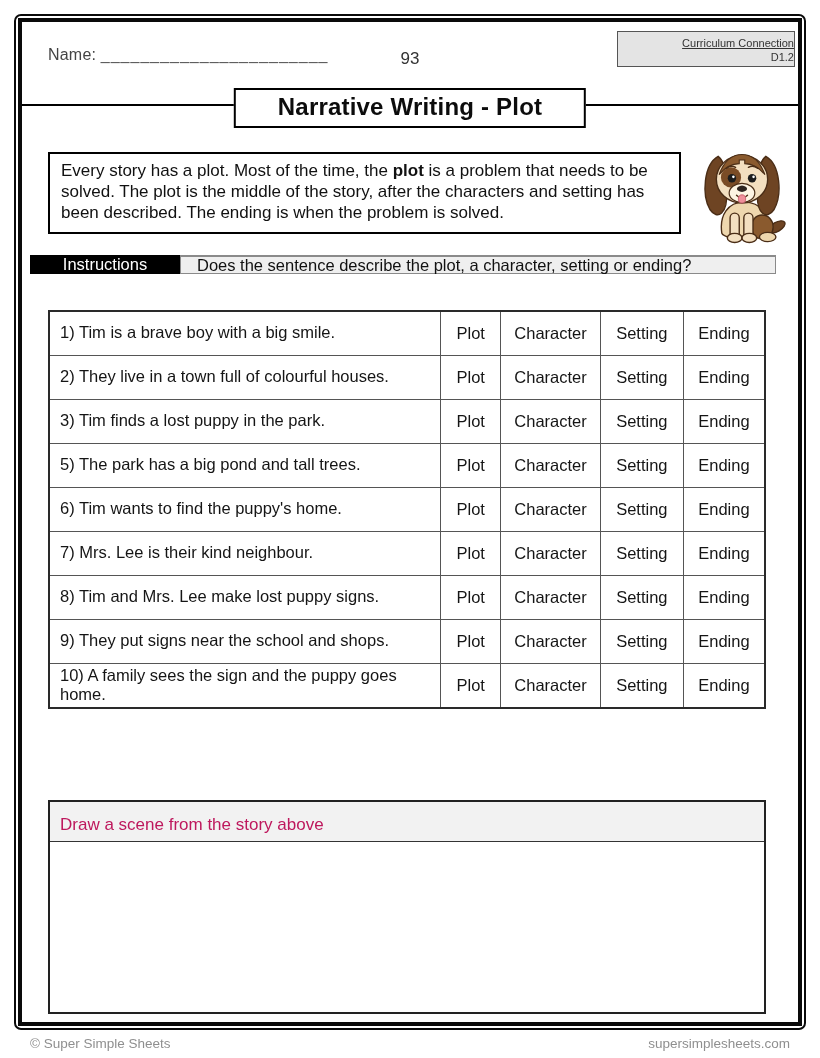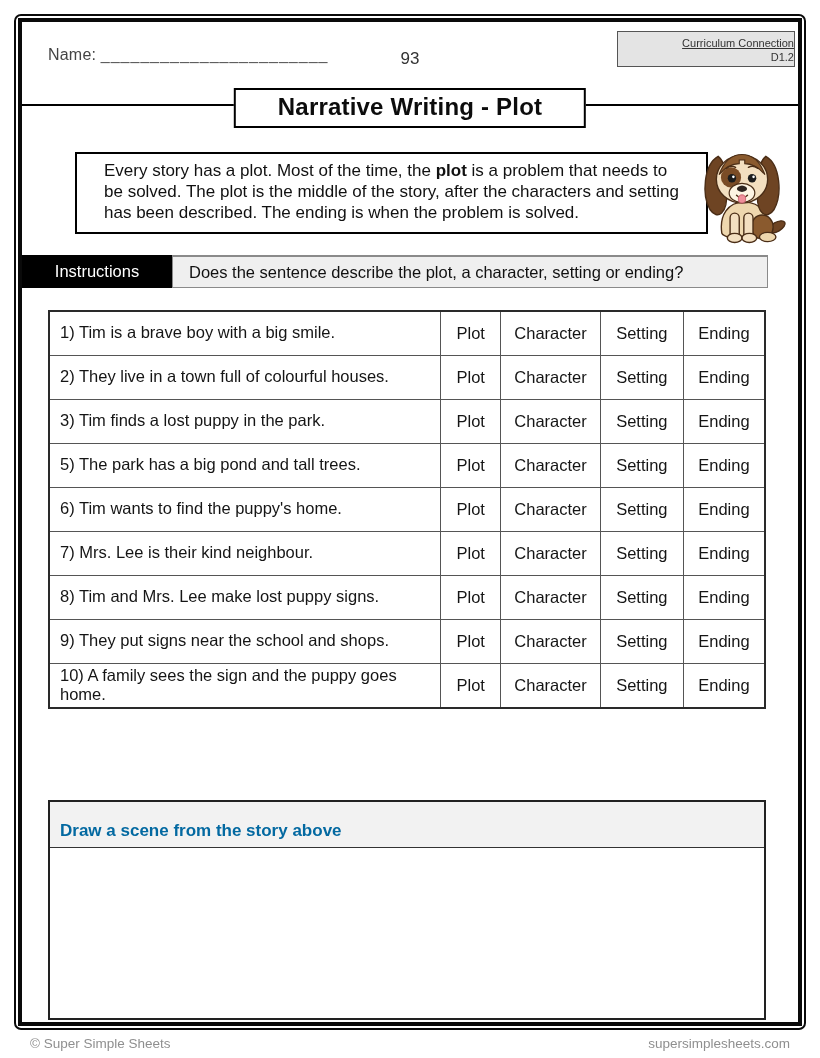--- a/index.html
+++ b/index.html
@@ -24,42 +24,42 @@
   .curriculum-box .cc-title { text-decoration:underline; display:block; }
 
   
   .title-box { position:absolute; left:50%; top:66px; transform:translateX(-50%);
                background:#fff; border:2px solid #000; z-index:3; white-space:nowrap;
                font-size:24px; font-weight:bold; color:#0c0c0c; padding:3px 42px 5px; letter-spacing:.2px; }
 
   
   .intro-row { position:absolute; left:26px; top:130px; width:740px; height:82px; }
   .intro-box { width:633px; min-height:82px; border:2px solid #000; background:#fff;
-               padding:7px 27px; font-size:17px; line-height:1.23; color:#111;margin-left:27px; }
+               padding:7px 11px; font-size:17px; line-height:1.23; color:#111; }
   .puppy { position:absolute; right:-6px; top:-14px; width:104px; height:110px; }
 
   
-  .instructions-row { position:absolute; left:0; top:233px; width:746px; height:33px; display:flex;justify-content:space-between; }
+  .instructions-row { position:absolute; left:8px; top:233px; width:746px; height:19px; display:flex;justify-content:space-between; }
   .instr-label { width:150px; background:#000; color:#fff; font-size:16.5px;
                  display:flex; align-items:center; justify-content:center; }
   .instr-text { flex:1; background:#efefef; border:1px solid #8a8a8a; border-top-width:2px;
                 display:flex; align-items:center; padding-left:16px; font-size:16.5px; color:#111; }
 
   
   table.questions { position:absolute; left:26px; top:288px; width:718px;
                     border-collapse:collapse; border:2px solid #2a2a2a; }
   table.questions td { border:1.8px solid #555; height:44px; font-size:16.5px; color:#151515; }
   td.sentence { width:54.7%; text-align:left; padding:2px 8px 2px 10px; line-height:1.2; }
   td.opt { text-align:center; color:#1d1d1d; cursor:pointer; }
   td.opt-0 { width:8.4%; } td.opt-1 { width:13.9%; } td.opt-2 { width:11.6%; } td.opt-3 { width:11.4%; }
 
   
   .draw-section { position:absolute; left:26px; top:778px; width:718px; border:2px solid #222; background:#fff; }
-  .draw-header { background:#f2f2f2; border-bottom:1.8px solid #333; font-weight:bold;
-                 font-size:17px; color:#0369a1; padding:19px 10px 6px; }
+  .draw-header { background:#f2f2f2; border-bottom:1.8px solid #333; font-weight:normal;
+                 font-size:17px; color:#be185d; padding:13px 10px 6px; }
   .draw-area { height:170px; background:#fff; }
 
   
   .footer { position:absolute; left:30px; right:30px; top:1036px; display:flex;
             justify-content:space-between; font-size:13.5px; color:#8f8f8f;gap:23px; }
 </style>
 </head>
 <body>
 
 <div class="canvas">

